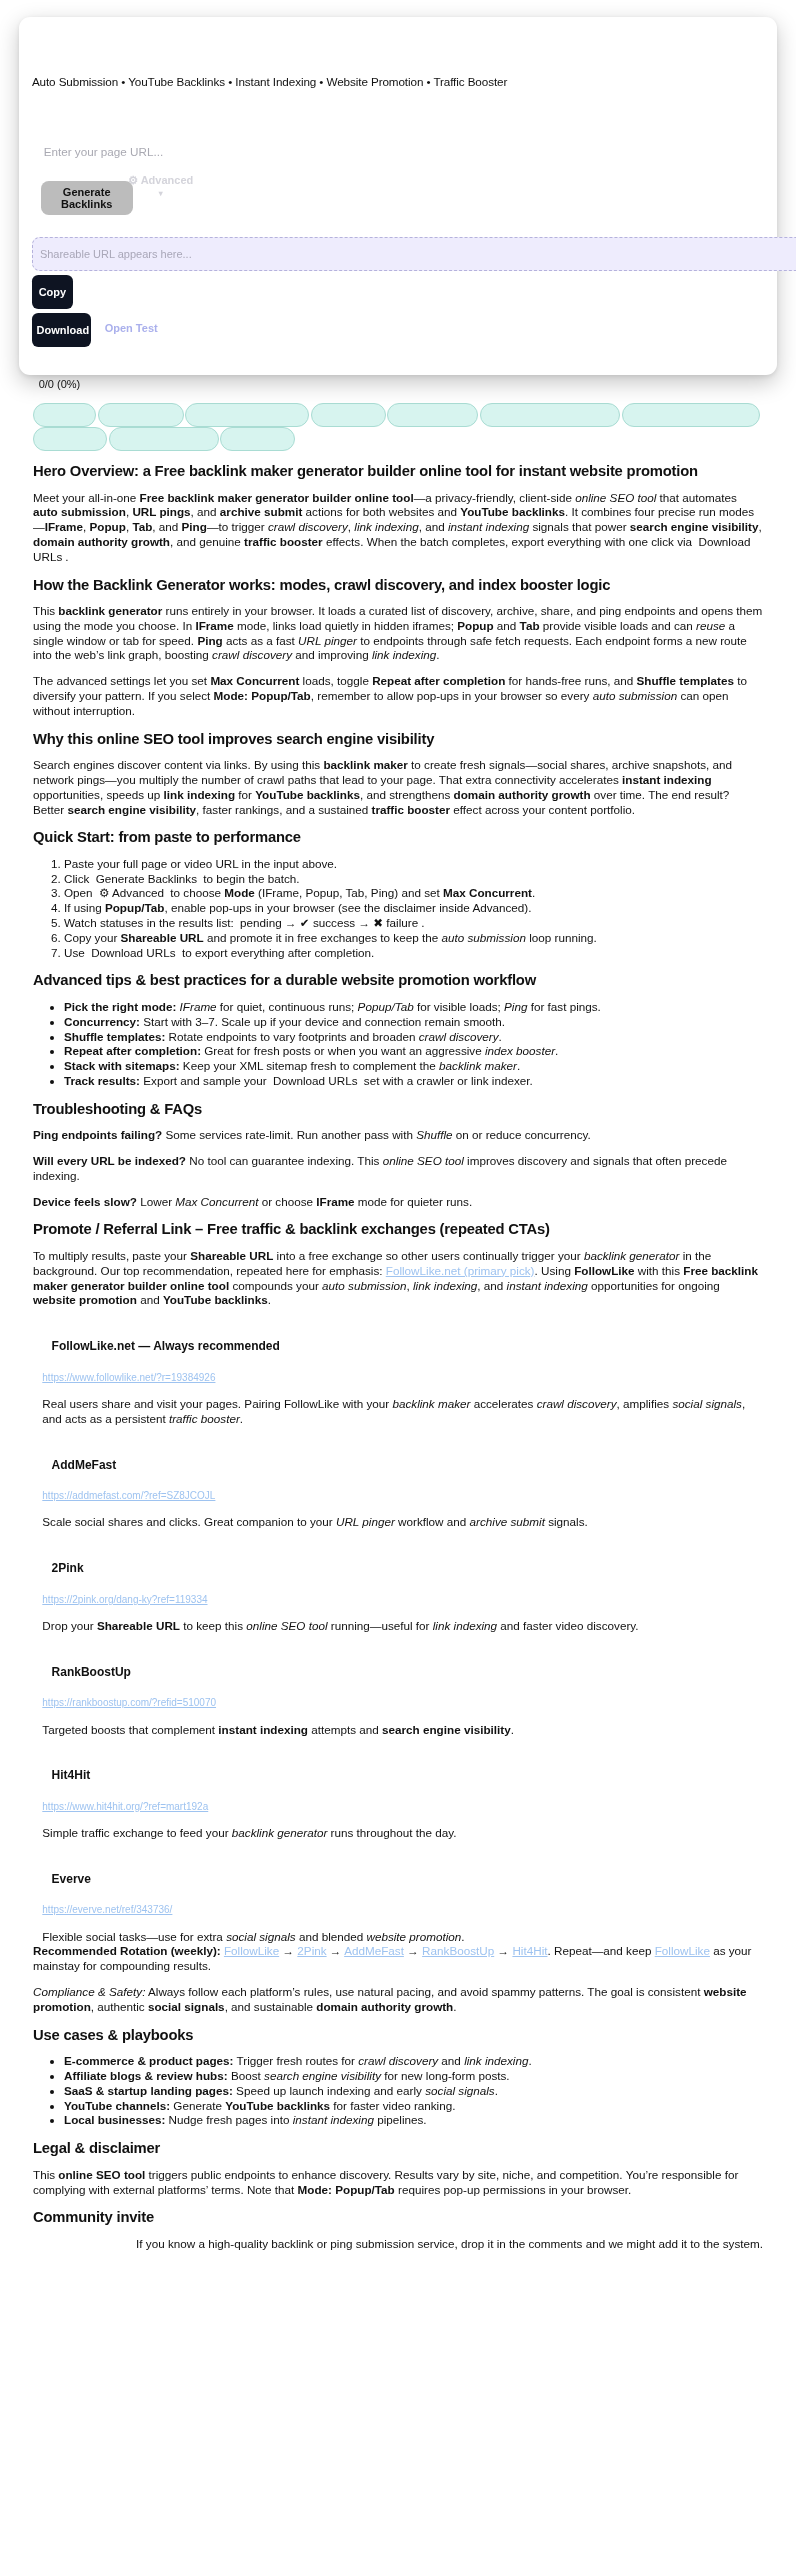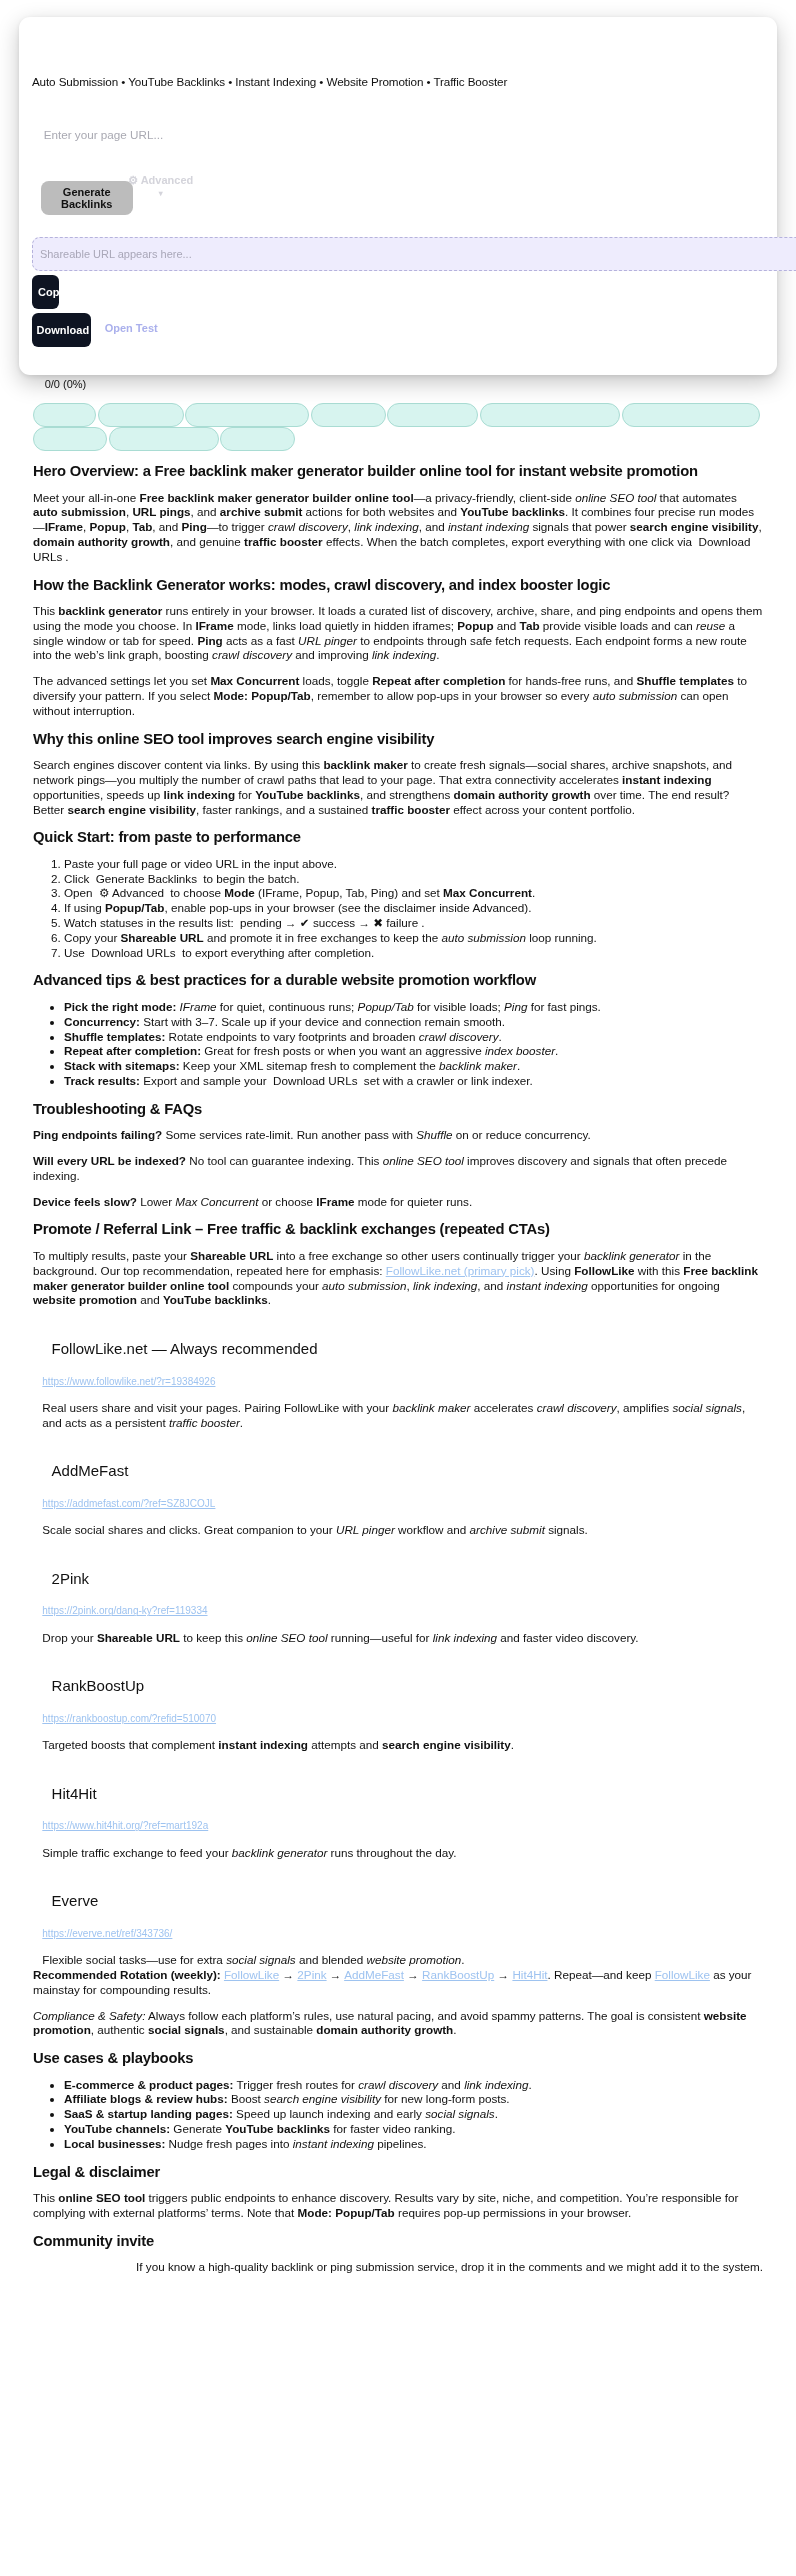--- a/index.html
+++ b/index.html
@@ -13,21 +13,21 @@
     position: relative;
     margin: 17px 18.7px 0 18.7px;
     width: 758px; height: 358px;
     background: #fff; border-radius: 11px;
     box-shadow: 0 7.8px 22px rgba(0,0,0,0.22), 0 1.6px 4.7px rgba(0,0,0,0.08);
     padding: 0 3px;
     text-decoration: underline;
   }
   .tagline { position: absolute; top: 57px; left: 13.2px; font-size: 11.7px; color: #111; letter-spacing: -0.1px; }
   .url-input {
-    position: absolute; top: 104px; left: 23px; width: 467px; height: 26.4px;
+    position: absolute; top: 121px; left: 23px; width: 467px; height: 26.4px;
     border: none; outline: none; background: transparent;
     font-family: "Liberation Sans", sans-serif; font-size: 11.7px; color: #111;
   }
   .url-input::placeholder { color: #a9a9b2; }
   .gen-btn {
     position: absolute; top: 164px; left: 22px; width: 70px; height: 34px;
     background: #bcbcbc; border: none; border-radius: 7.8px;
     font-family: "Liberation Sans", sans-serif; font-weight: bold; font-size: 11px; color: #111;
     padding: 0 6.2px; width: 92px; cursor: pointer;
   }
@@ -39,40 +39,40 @@
   .share-box {
     position: absolute; top: 220px; left: 13.2px; width: 775px; height: 34px;
     background: #eeecfd; border: 0.8px dashed #b5b2dc; border-radius: 7.8px;
     padding: 0 7px; display: flex; align-items: center;
     font-size: 11px; color: #a9a7b8;
   }
   .dark-btn {
     position: absolute; background: #0e1422; color: #fff; border: none; border-radius: 6.2px;
     font-family: "Liberation Sans", sans-serif; font-weight: bold; font-size: 11px; height: 34px; padding: 0 6.2px; cursor: pointer;
   }
-  .copy-btn { top: 258px; left: 13.2px; width: 27px; }
+  .copy-btn { top: 258px; left: 13.2px; width: 41px; }
   .dl-btn { top: 296px; left: 13.2px; width: 59px; padding: 0 4.7px; white-space: nowrap; }
   .open-test { position: absolute; top: 304px; left: 86px; color: #aab0ec; font-weight: bold; font-size: 11px; cursor: pointer; }
-  .progress-text { position: absolute; top: 360px; left: 26px; font-size: 11px; }
+  .progress-text { position: absolute; top: 360px; left: 20px; font-size: 11px; }
 
   .pills { margin: 28px 0 0 33px; width: 739px; display: flex; flex-wrap: wrap; }
   .pill {
     height: 24px; background: #d7f4ef; border: 0.8px solid #a9dcd3; border-radius: 12.4px;
     margin: 0 1.6px 0 0; cursor: pointer;
   }
 
   .content { padding: 0 33px; }
   h2 { font-size: 14.8px; font-weight: bold; margin: 11px 0 9.3px 0; letter-spacing: -0.2px; }
   p { margin: 0 0 11px 0; font-size: 11.7px; line-height: 14.8px; }
   ol, ul { margin: 0 0 11px 0; padding-left: 31px; }
   li { font-size: 11.7px; line-height: 14.8px; }
   .chip { padding: 0 3.1px; }
   a.lnk { color: #9ec3f0; text-decoration: underline; }
   .partner { padding-left: 9.3px; margin-top: 31px; }
-  .partner h3 { font-size: 15px; font-weight: normal; margin: 0 0 14px 9.3px; }
+  .partner h3 { font-size: 12px; font-weight: bold; margin: 0 0 14px 9.3px; }
   .partner .plink { display: inline-block; margin-bottom: 13.2px; font-size: 10px; }
   .partner p { margin: 0; }
   .protip { padding: 48px 11.7px 0 11.7px; font-weight: bold; font-size: 11.7px; line-height: 14.8px; margin-bottom: 23px; }
   .community { padding-left: 7.8px; text-align: right; }
 </style>
 </head>
 <body>
 
 <div class="card">
   <div class="tagline">Auto Submission • YouTube Backlinks • Instant Indexing • Website Promotion • Traffic Booster</div>

